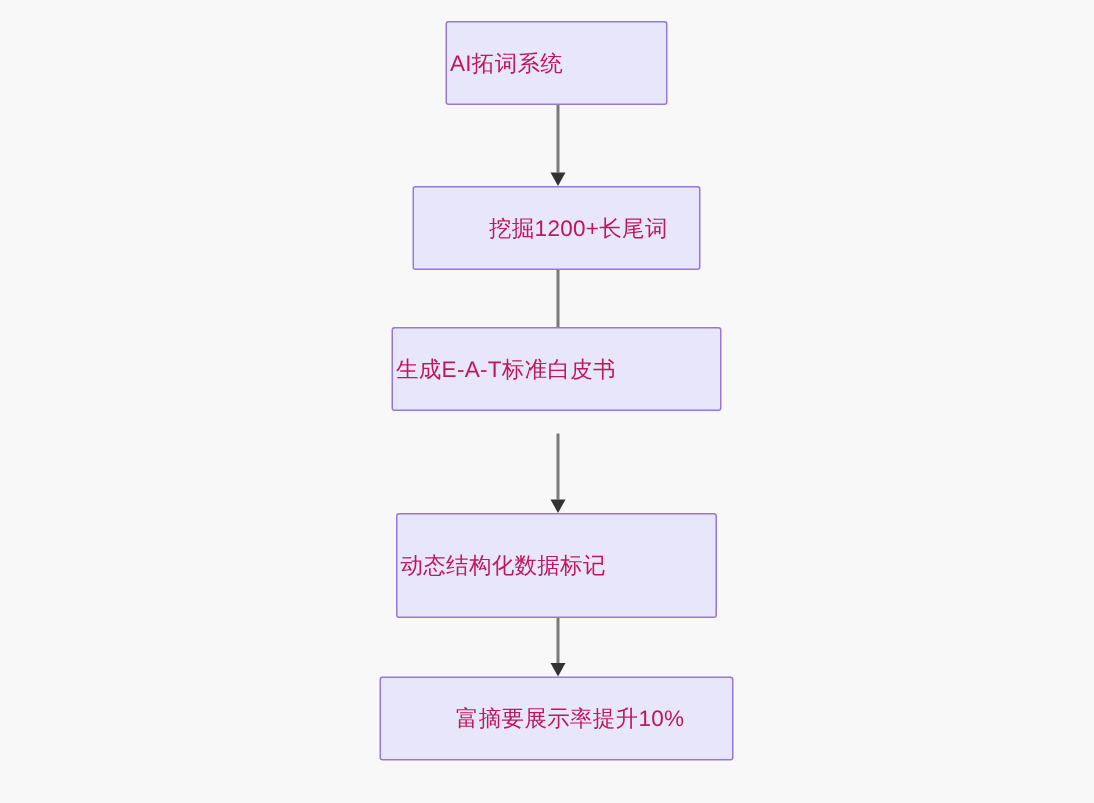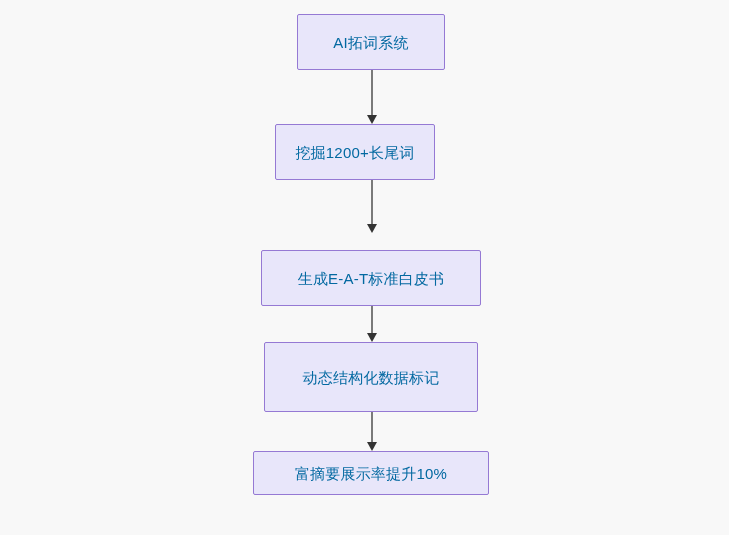--- a/index.html
+++ b/index.html
@@ -19,22 +19,22 @@
     height: 535px;
   }
   .node {
     position: absolute;
     box-sizing: border-box;
     background: #e8e6fa;
     border: 1.6px solid #9579d4;
     border-radius: 2px;
     display: flex;
     align-items: center;
-    justify-content: center;
-    color: #0369a1;
+    justify-content: flex-start;
+    color: #be185d;
     font-size: 15px;
     line-height: 1;
     letter-spacing: 0.2px;
     white-space: nowrap;
   }
   .node-label {
     display: block;
     padding: 0 2px;
   }
   .edge {
@@ -77,29 +77,29 @@
   </div>
   <div class="edge" style="left:371px; top:398px; height:53px;">
     <div class="edge-line" style="height:44px;"></div>
     <div class="edge-head" style="top:44px;"></div>
   </div>
 
   <div class="node" style="left:297px; top:14px; width:148px; height:56px;">
     <span class="node-label">AI拓词系统</span>
   </div>
 
-  <div class="node" style="left:275px; top:124px; width:160px; height:56px;">
+  <div class="node" style="left:275px; top:124px; width:192px; height:56px;padding-left:48px;">
     <span class="node-label">挖掘1200+长尾词</span>
   </div>
 
-  <div class="node" style="left:261px; top:250px; width:220px; height:56px;">
+  <div class="node" style="left:261px; top:218px; width:220px; height:56px;">
     <span class="node-label">生成E-A-T标准白皮书</span>
   </div>
 
   <div class="node" style="left:264px; top:342px; width:214px; height:70px;">
     <span class="node-label">动态结构化数据标记</span>
   </div>
 
-  <div class="node" style="left:253px; top:451px; width:236px; height:44px;">
+  <div class="node" style="left:253px; top:451px; width:236px; height:56px;padding-left:48px;">
     <span class="node-label">富摘要展示率提升10%</span>
   </div>
 
 </div>
 
 </body></html>

